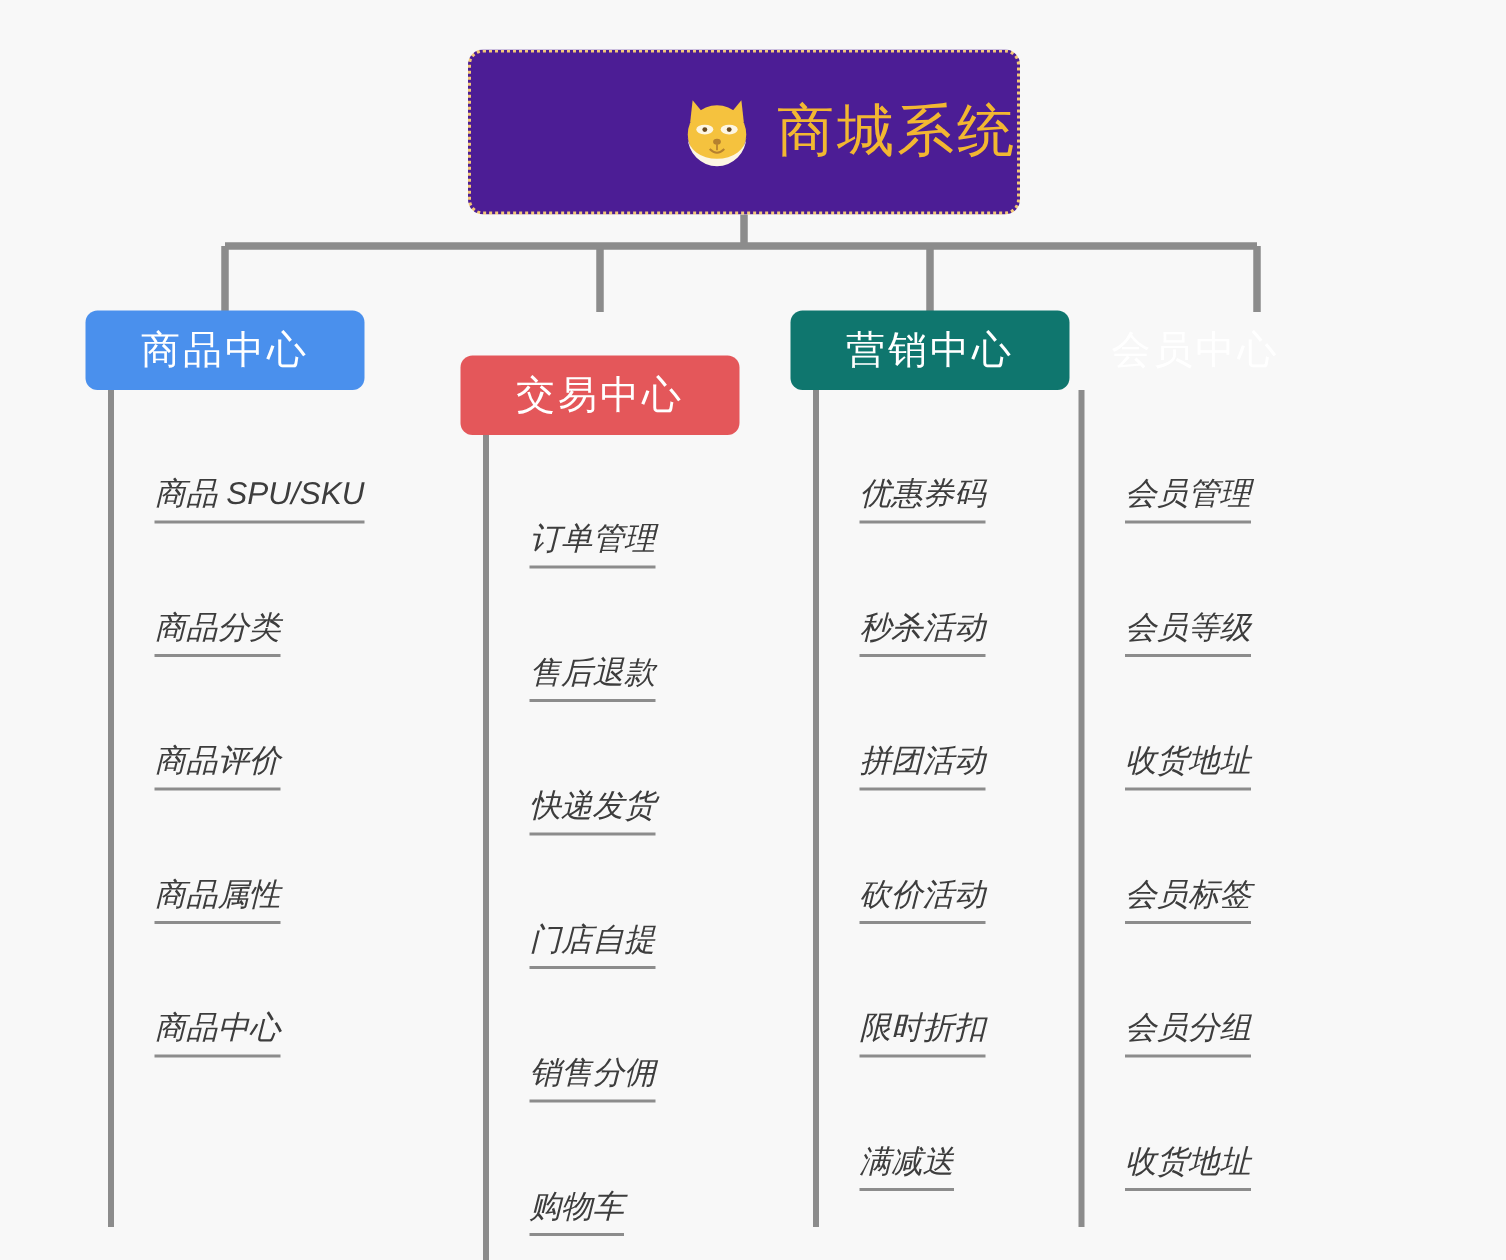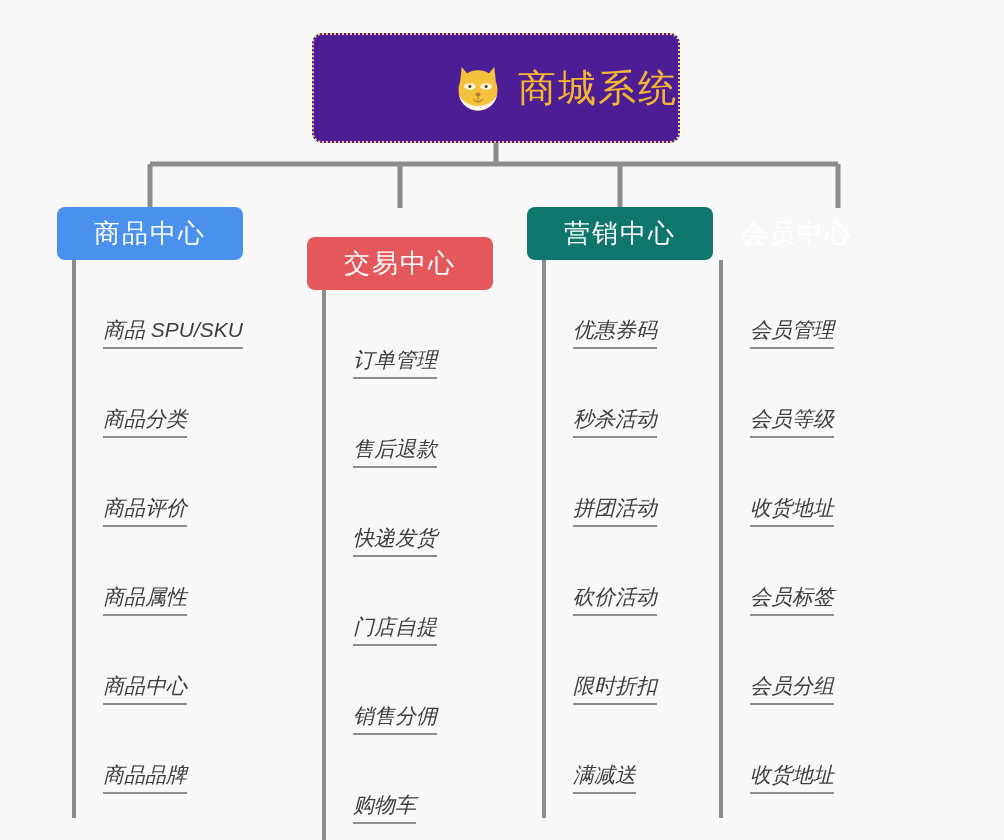--- a/index.html
+++ b/index.html
@@ -153,23 +153,20 @@
         </div>
       <div class="leaf-item">
           <span class="leaf-label">商品评价</span>
         </div>
       <div class="leaf-item">
           <span class="leaf-label">商品属性</span>
         </div>
       <div class="leaf-item">
           <span class="leaf-label">商品中心</span>
         </div>
-      <div class="leaf-item">
-          <span class="leaf-label">商品品牌</span>
-        </div>
     </div>
   </div>
 
   <div class="column col-1">
     <div class="cat-box" style="background: rgb(228, 87, 90);">交易中心</div>
     <div class="leaf-list">
       <div class="leaf-item">
           <span class="leaf-label">订单管理</span>
         </div>
       <div class="leaf-item">

